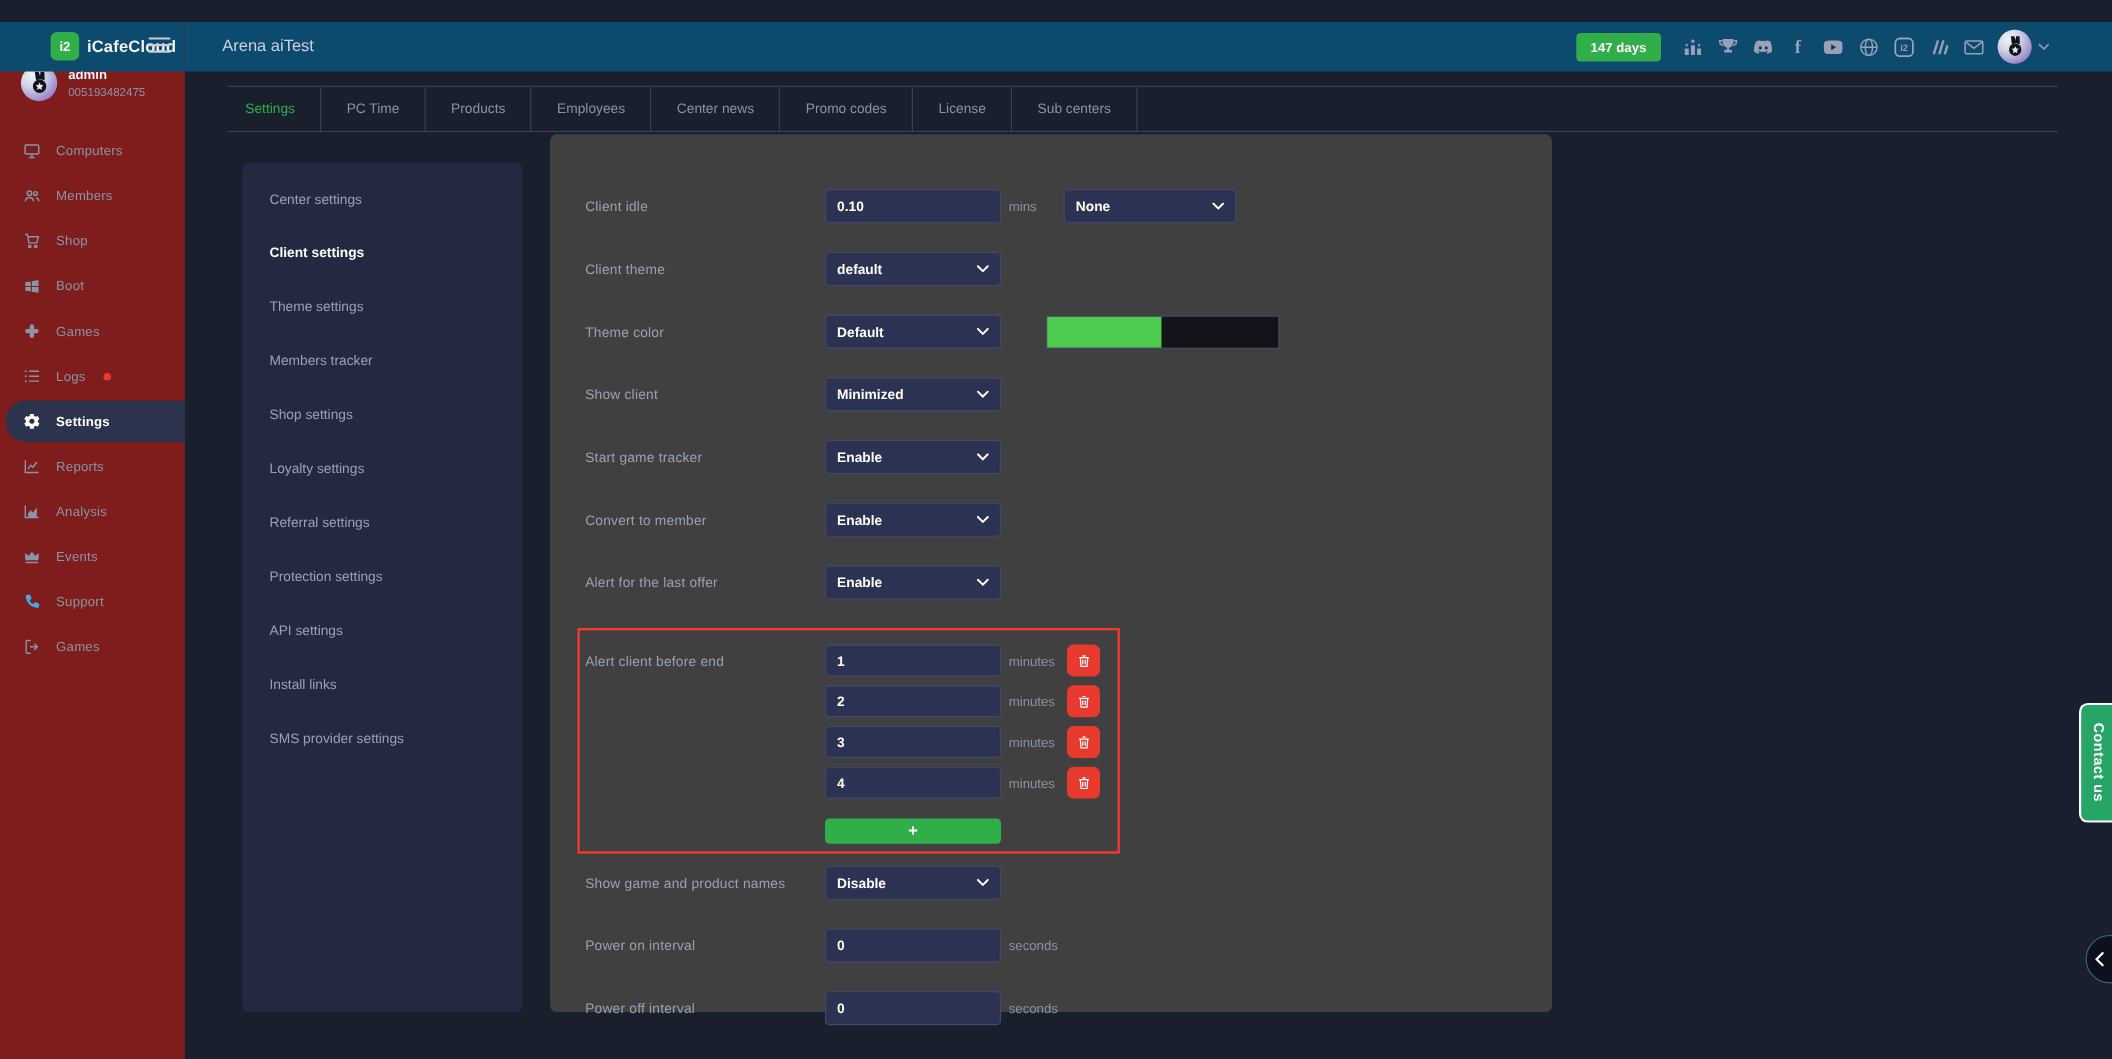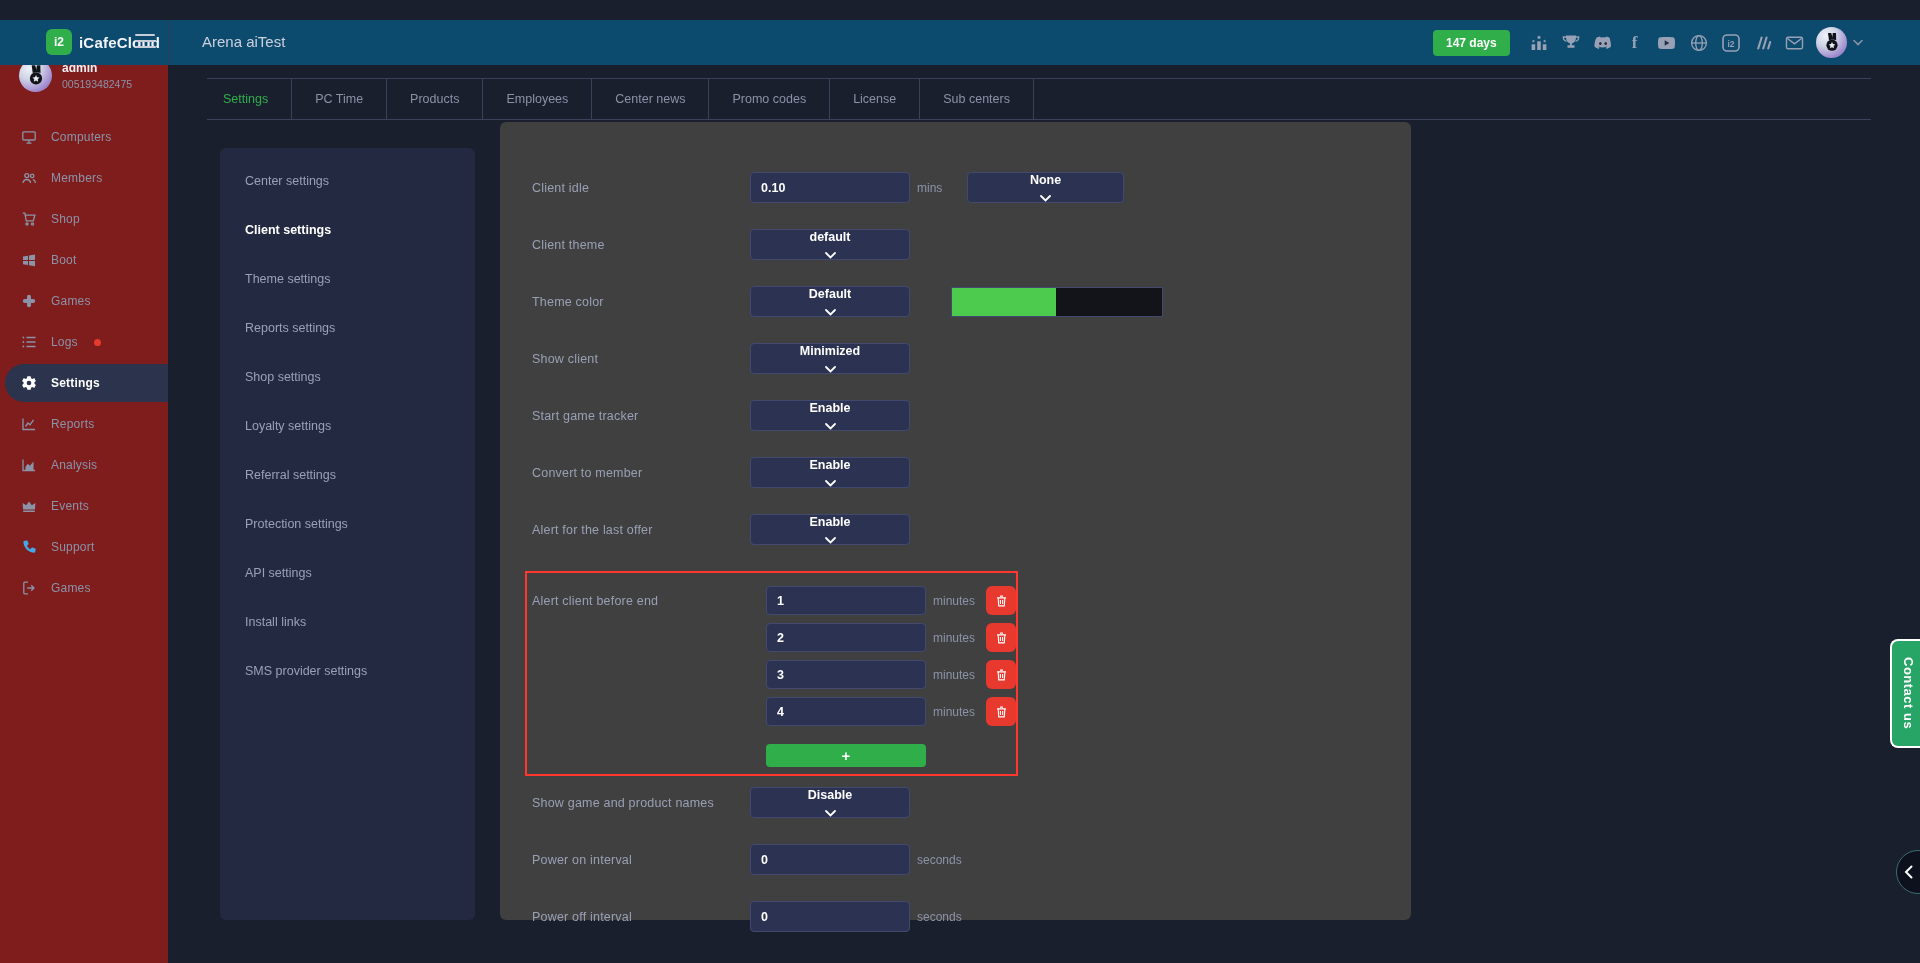--- a/index.html
+++ b/index.html
@@ -53,30 +53,30 @@
   .nav-panel { position: absolute; left: 220px; top: 148px; width: 255px; height: 772px; background: #232940; border-radius: 6px; padding-top: 8px; }
   .nav-item { height: 49px; display: flex; align-items: center; padding-left: 25px; font-size: 12.5px; color: #99a1b6; cursor: pointer; }
   .nav-item.active { color: #ffffff; font-weight: bold; }
 
   
   .main-panel { position: absolute; left: 500px; top: 122px; width: 911px; height: 798px; background: #404040; border-radius: 6px; padding: 50px 0 0 32px; }
   .frow { display: flex; align-items: center; height: 31px; margin-bottom: 26px; }
   .flabel { width: 218px; flex: 0 0 218px; font-size: 12.5px; color: #98a0b5; letter-spacing: .2px; }
   .control { height: 31px; width: 160px; background: #2c3352; border: 1px solid #414a6e; border-radius: 4px; color: #fff; }
   input.control { padding: 0 10px; font-size: 12.5px; font-weight: bold; font-family: inherit; outline: none; }
-  .select { display: flex; align-items: center; justify-content: space-between; padding: 0 10px; cursor: pointer; flex-direction: column; }
+  .select { display: flex; align-items: center; justify-content: space-between; padding: 0 10px; cursor: pointer; }
   .sel-val { font-size: 12.5px; font-weight: bold; }
   .unit { margin-left: 7px; width: 46px; flex: 0 0 46px; font-size: 12px; color: #8b93a9; }
   .select.second { margin-left: 4px; width: 157px; }
   .swatch { margin-left: 41px; width: 212px; height: 30px; display: flex; border: 1px solid #414a6e; }
   .swatch .sw-green { width: 104px; height: 100%; }
   .swatch .sw-black { width: 106px; height: 100%; }
 
   
-  .alert-group { display: flex; border: 2px solid #ff372e; width: 493px; margin: 17px 0 11px -7px; padding: 13px 0 7px 5px; justify-content: space-between; }
+  .alert-group { display: flex; border: 2px solid #ff372e; width: 493px; margin: 17px 0 11px -7px; padding: 13px 0 7px 5px; }
   .glabel { padding-top: 8px; }
   .grow { display: flex; align-items: center; height: 29px; margin-bottom: 8px; }
   .grow .control { height: 29px; }
   .trash-btn { margin-left: 7px; width: 30px; height: 29px; border: none; border-radius: 6px; background: #e8392e; display: flex; align-items: center; justify-content: center; cursor: pointer; }
   .add-btn { width: 160px; height: 23px; margin-top: 10px; border: none; border-radius: 4px; background: #2fae49; color: #fff; font-size: 15px; font-weight: bold; font-family: inherit; line-height: 1; cursor: pointer; }
 
   
   .contact-tab { position: absolute; left: 1890px; top: 639px; width: 34px; height: 109px; background: #27a566; border: 2px solid #fff; border-right: none; border-radius: 8px 0 0 8px; display: flex; align-items: center; justify-content: center; cursor: pointer; }
   .contact-tab span { writing-mode: vertical-rl; font-size: 13px; font-weight: bold; color: #fff; letter-spacing: .5px; }
   .collapse-circle { position: absolute; left: 1896px; top: 850px; width: 44px; height: 44px; border-radius: 50%; background: #0c111d; border: 1px solid #3a6b73; display: flex; align-items: center; padding-left: 7px; cursor: pointer; }
@@ -310,21 +310,21 @@
   <div class="tab">Center news</div>
   <div class="tab">Promo codes</div>
   <div class="tab">License</div>
   <div class="tab">Sub centers</div>
 </div>
 
 <nav class="nav-panel">
   <div class="nav-item">Center settings</div>
   <div class="nav-item active">Client settings</div>
   <div class="nav-item">Theme settings</div>
-  <div class="nav-item">Reports settings</div>
+  <div class="nav-item">Members tracker</div>
   <div class="nav-item">Shop settings</div>
   <div class="nav-item">Loyalty settings</div>
   <div class="nav-item">Referral settings</div>
   <div class="nav-item">Protection settings</div>
   <div class="nav-item">API settings</div>
   <div class="nav-item">Install links</div>
   <div class="nav-item">SMS provider settings</div>
 </nav>
 
 <main class="main-panel">

